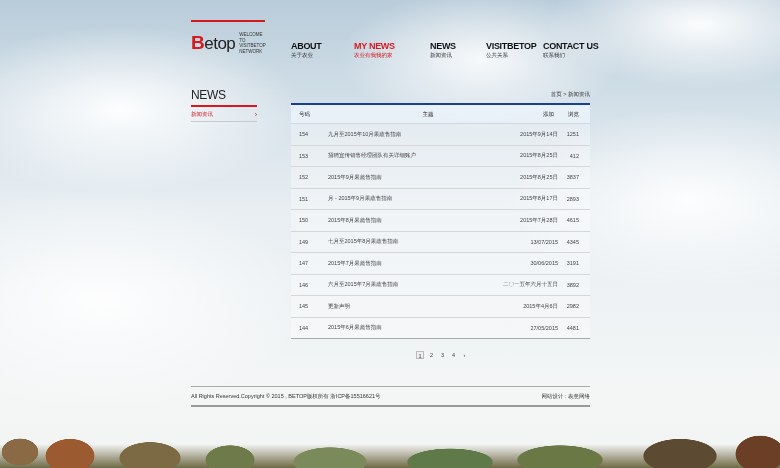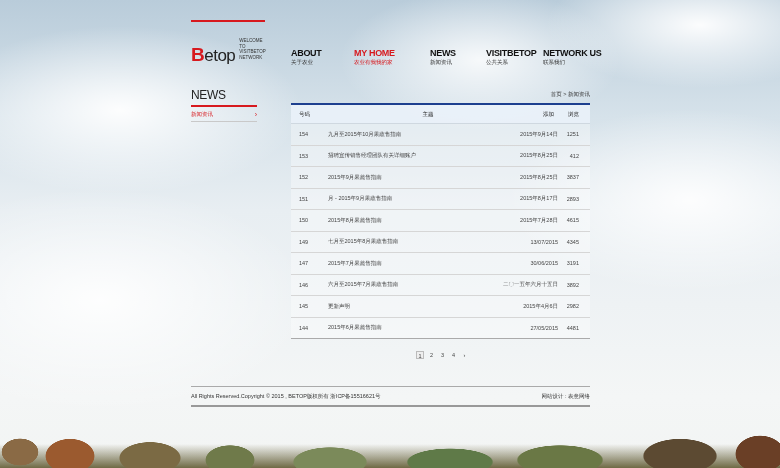--- a/index.html
+++ b/index.html
@@ -27,27 +27,27 @@
         radial-gradient(ellipse 70px 24px at 560px 32px, #6a7845 0%, #6a7845 60%, rgba(0,0,0,0) 62%),
         radial-gradient(ellipse 60px 28px at 680px 28px, #5c4a32 0%, #5c4a32 60%, rgba(0,0,0,0) 62%),
         radial-gradient(ellipse 40px 30px at 760px 26px, #6a3f26 0%, #6a3f26 60%, rgba(0,0,0,0) 62%),
         linear-gradient(180deg, rgba(0,0,0,0) 0%, rgba(0,0,0,0) 40%, #6f6a45 100%);
     }
 
     
     .logo { position: absolute; left: 191px; top: 20px; width: 74px; }
     .logo-bar { height: 2px; background: #d7191e; width: 74px; }
     .logo-body { display: flex; align-items: center; margin-top: 10px; }
-    .logo-word { font-size: 17px; color: #222; letter-spacing: -0.5px; font-weight: normal; margin-top: 12px; }
+    .logo-word { font-size: 17px; color: #222; letter-spacing: -0.5px; font-weight: normal; }
     .logo-word .b { color: #d7191e; font-weight: bold; font-size: 19px; }
     .logo-tag { font-size: 4.5px; line-height: 5.5px; color: #333; margin-left: 4px; text-transform: uppercase; }
 
     
     .nav { position: absolute; top: 32px; left: 291px; width: 300px; height: 20px; }
-    .nav-item { position: absolute; top: 16px; }
+    .nav-item { position: absolute; top: 9px; }
     .nav-en { font-size: 9px; font-weight: bold; color: #111; letter-spacing: -0.3px; white-space: nowrap; }
     .nav-cn { font-size: 5.5px; color: #333; margin-top: 1px; white-space: nowrap; }
     .nav-item.active .nav-en, .nav-item.active .nav-cn { color: #d7191e; }
 
     
     .side { position: absolute; left: 191px; top: 88px; width: 66px; }
     .side-title { font-size: 12px; color: #222; letter-spacing: -0.3px; }
     .side-bar { height: 2px; background: #d7191e; margin-top: 3px; }
     .side-item { display: flex; justify-content: space-between; align-items: center; height: 15px; border-bottom: 1px solid #c9c9c9; }
     .side-item-label { font-size: 5.5px; color: #d7191e; }
@@ -99,33 +99,33 @@
     </div>
   </div>
 </div>
 
 <div class="nav">
   <div class="nav-item" style="left:0px">
     <div class="nav-en">ABOUT</div>
     <div class="nav-cn">关于农业</div>
   </div>
   <div class="nav-item active" style="left:63px">
-    <div class="nav-en">MY HOME</div>
+    <div class="nav-en">MY NEWS</div>
     <div class="nav-cn">农业有我我的家</div>
   </div>
   <div class="nav-item" style="left:139px">
     <div class="nav-en">NEWS</div>
     <div class="nav-cn">新闻资讯</div>
   </div>
   <div class="nav-item" style="left:195px">
     <div class="nav-en">VISITBETOP</div>
     <div class="nav-cn">公共关系</div>
   </div>
   <div class="nav-item" style="left:252px">
-    <div class="nav-en">NETWORK US</div>
+    <div class="nav-en">CONTACT US</div>
     <div class="nav-cn">联系我们</div>
   </div>
 </div>
 
 <div class="side">
   <div class="side-title">NEWS</div>
   <div class="side-bar"></div>
   <div class="side-item">
     <span class="side-item-label">新闻资讯</span>
     <span class="side-item-arrow">›</span>

